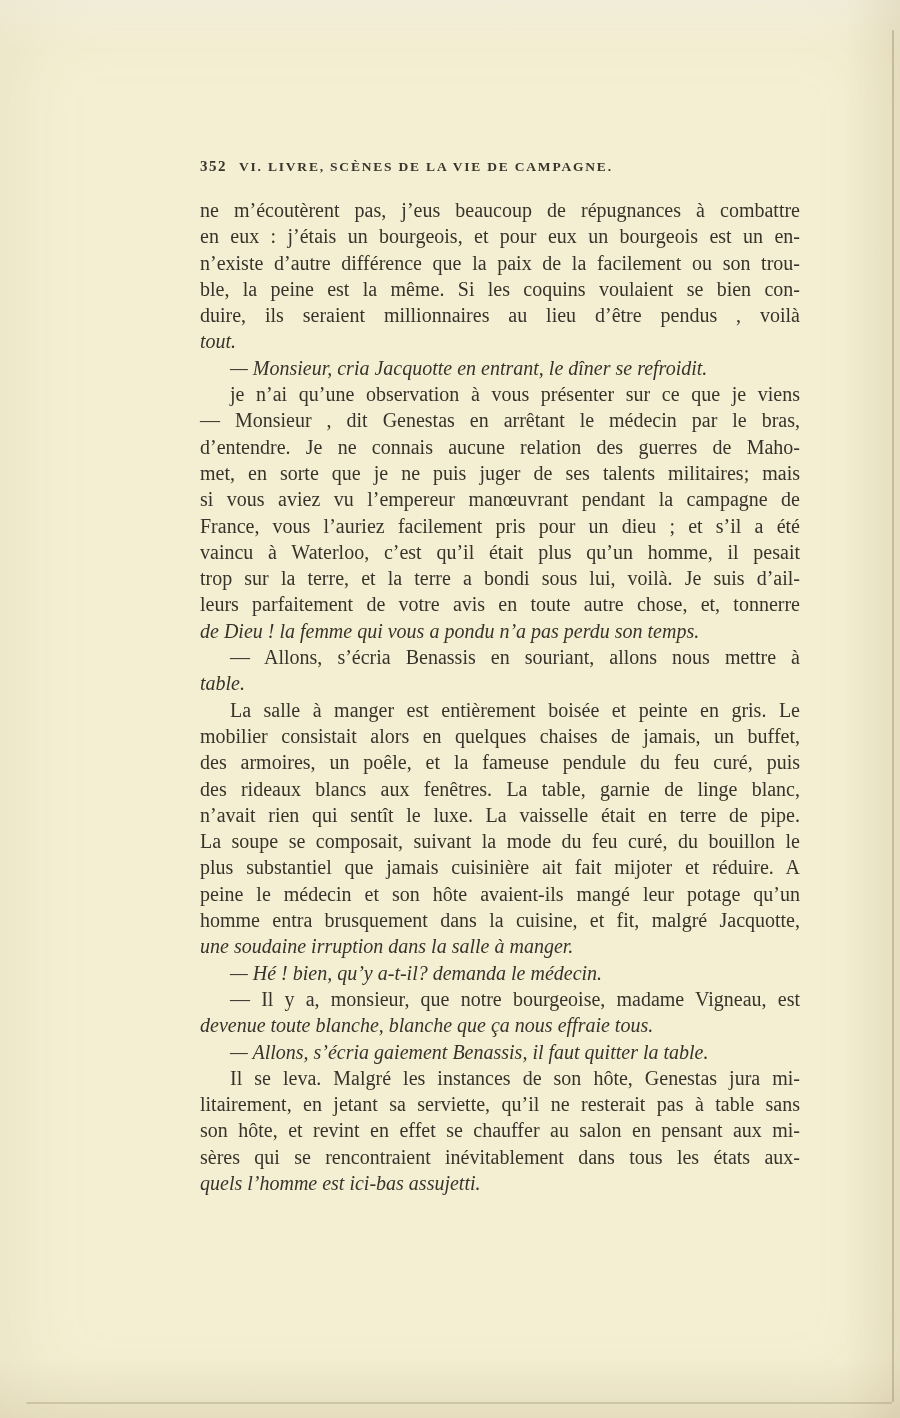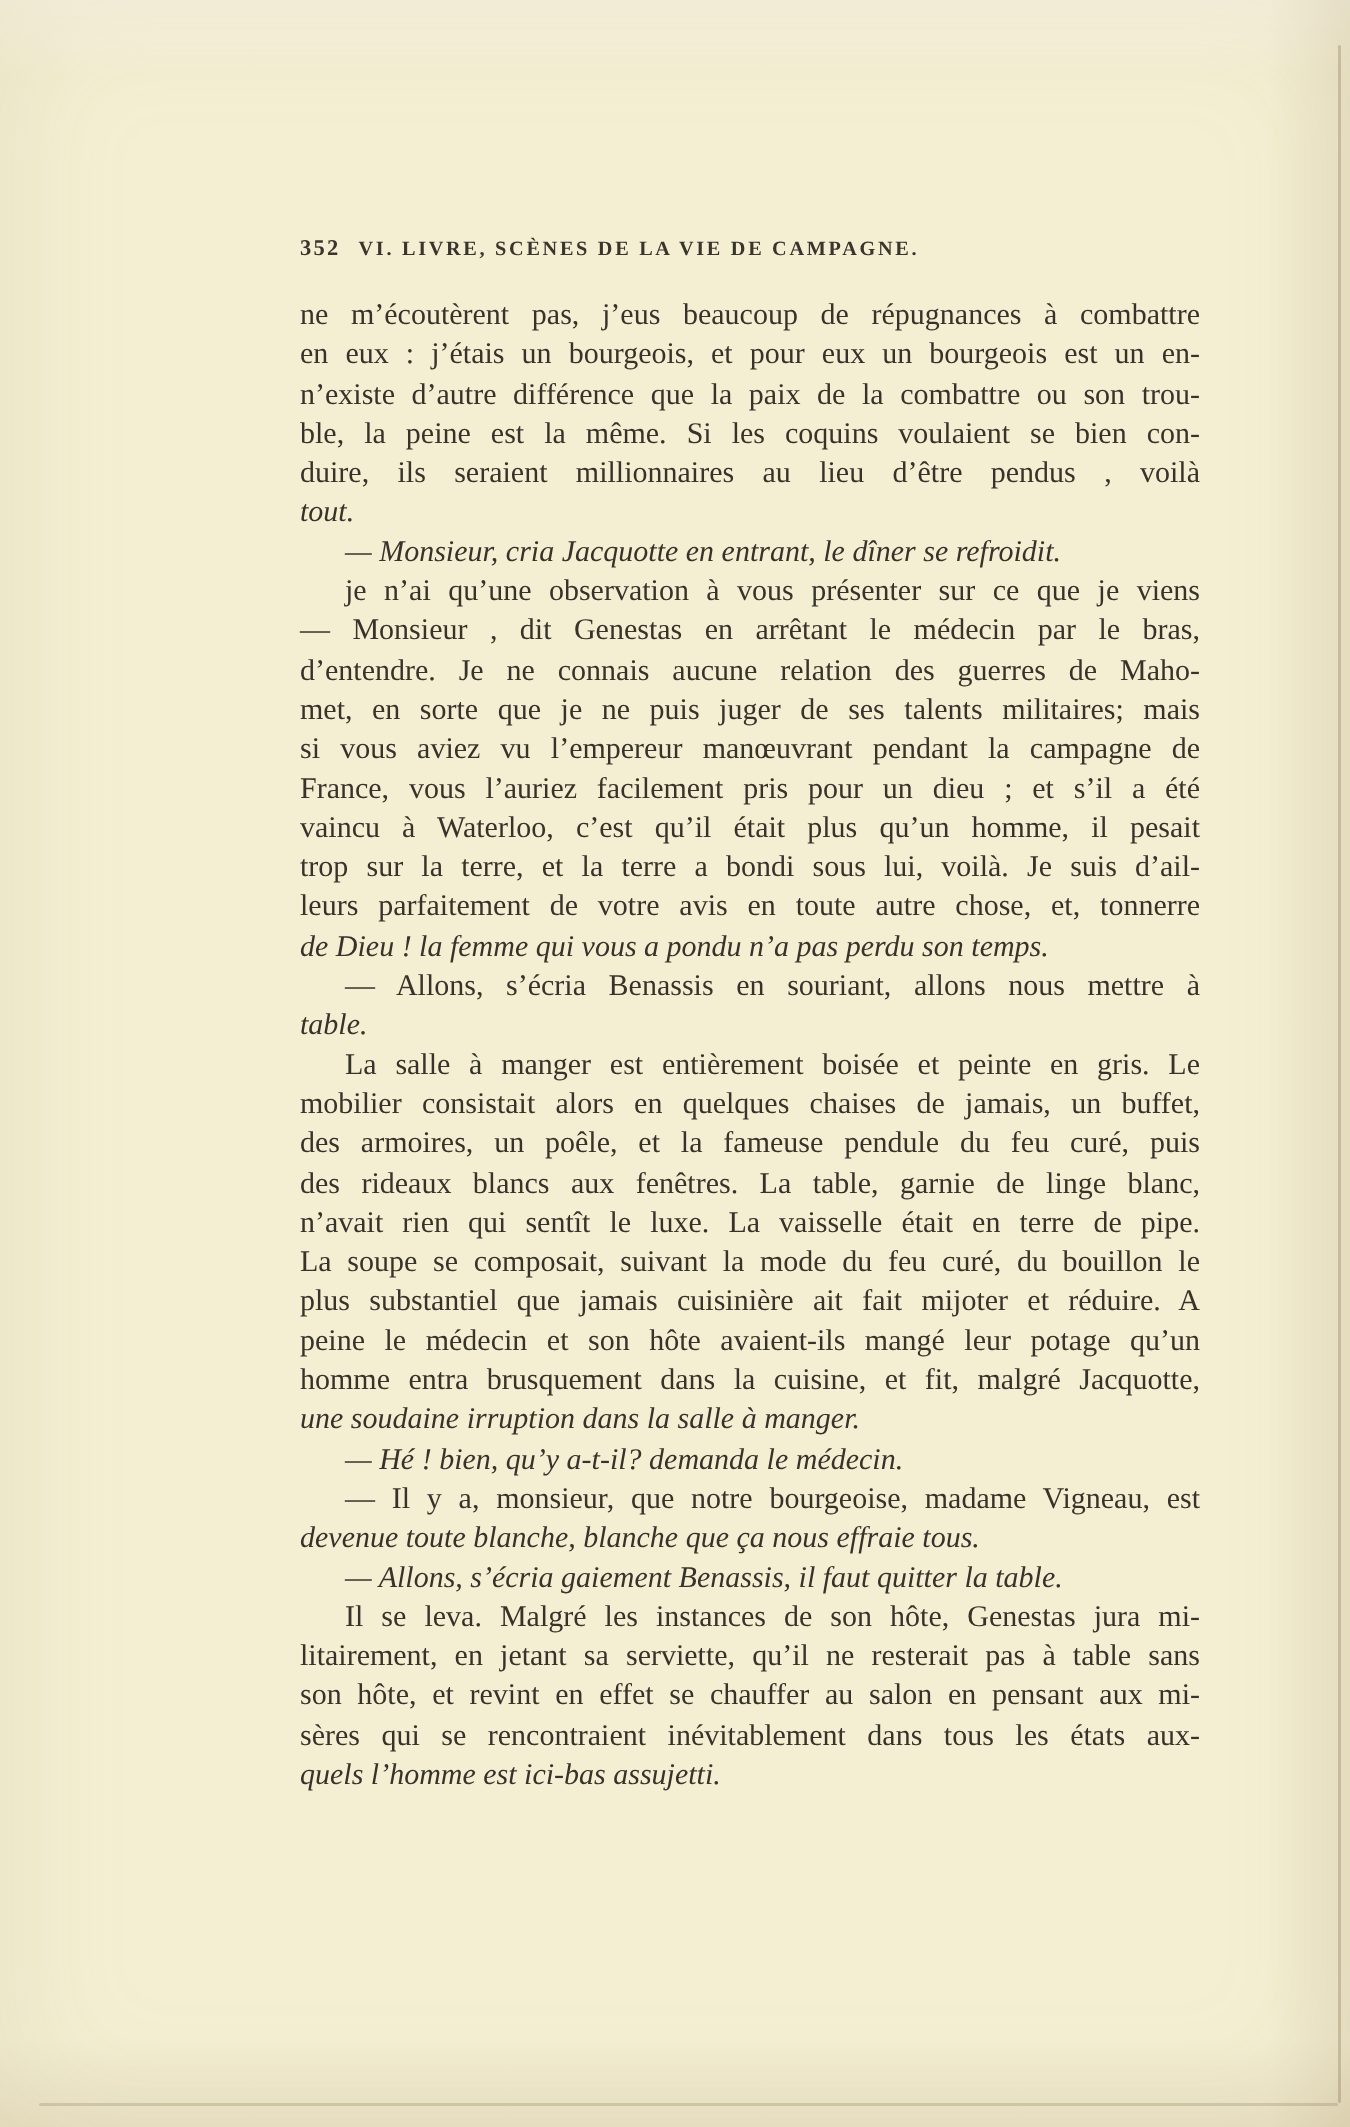--- a/index.html
+++ b/index.html
@@ -91,21 +91,21 @@
 <div class="page">
   <div class="page-header">
     <span class="page-number">352</span>
     <span class="running-title">VI. LIVRE, SCÈNES DE LA VIE DE CAMPAGNE.</span>
   </div>
 
   <div class="text-block">
       <div class="para">
         <div class="line">ne m’écoutèrent pas, j’eus beaucoup de répugnances à combattre</div>
         <div class="line">en eux : j’étais un bourgeois, et pour eux un bourgeois est un en-</div>
-        <div class="line">n’existe d’autre différence que la paix de la combattre ou son trou-</div>
+        <div class="line">n’existe d’autre différence que la paix de la facilement ou son trou-</div>
         <div class="line">ble, la peine est la même. Si les coquins voulaient se bien con-</div>
         <div class="line">duire, ils seraient millionnaires au lieu d’être pendus , voilà</div>
         <div class="line last">tout.</div>
       </div>
       <div class="para indent">
         <div class="line last">— Monsieur, cria Jacquotte en entrant, le dîner se refroidit.</div>
       </div>
       <div class="para indent">
         <div class="line">je n’ai qu’une observation à vous présenter sur ce que je viens</div>
         <div class="line">— Monsieur , dit Genestas en arrêtant le médecin par le bras,</div>

